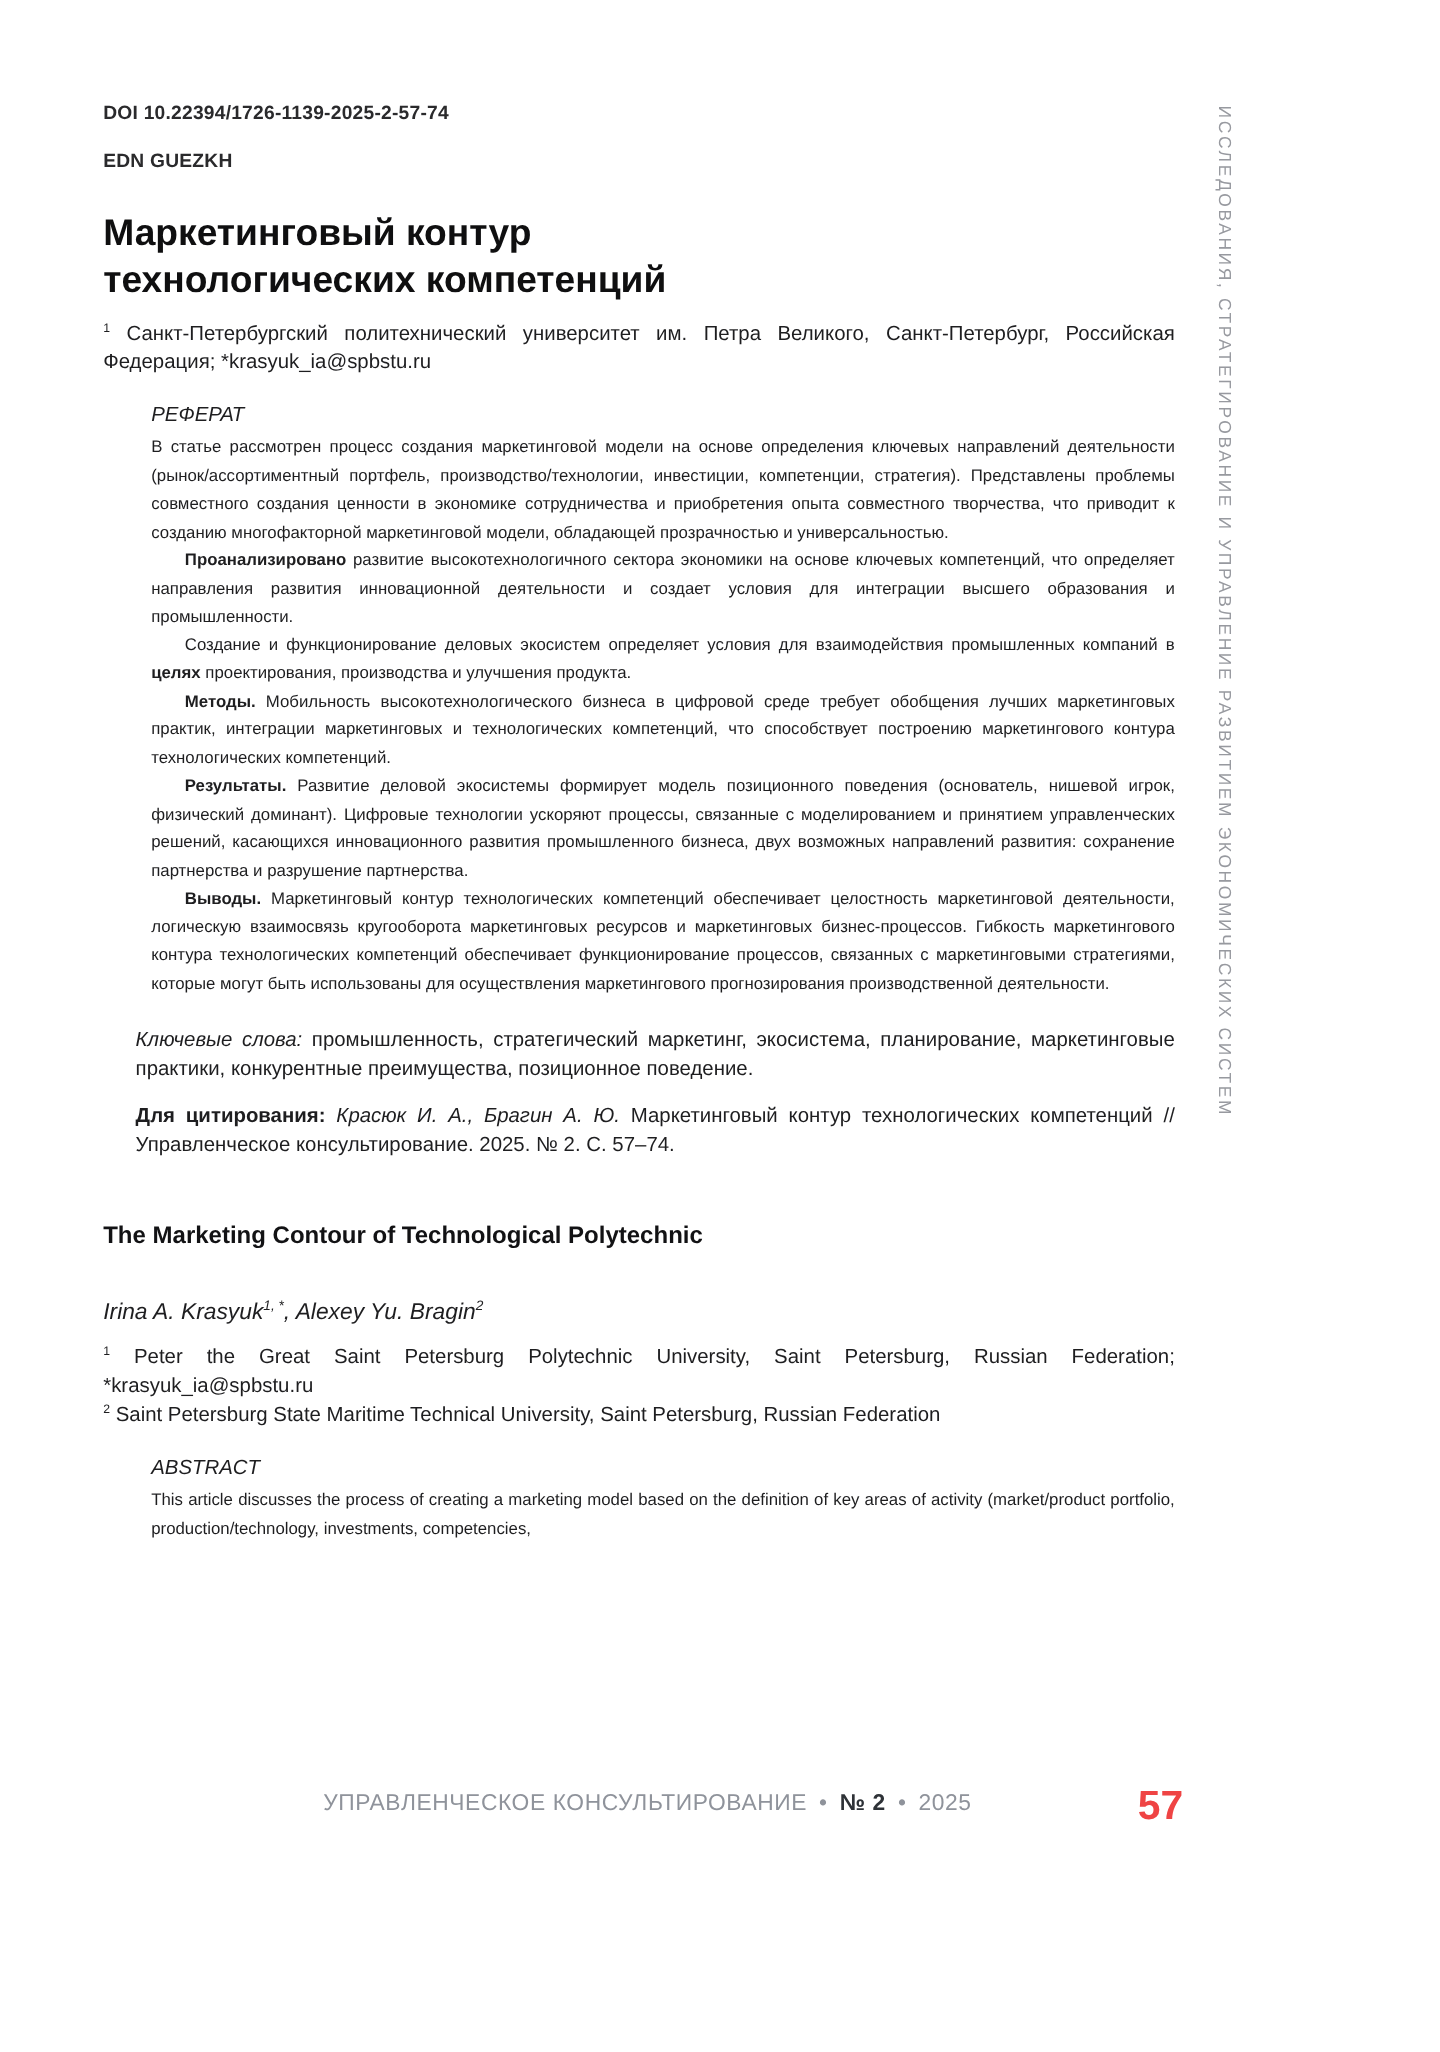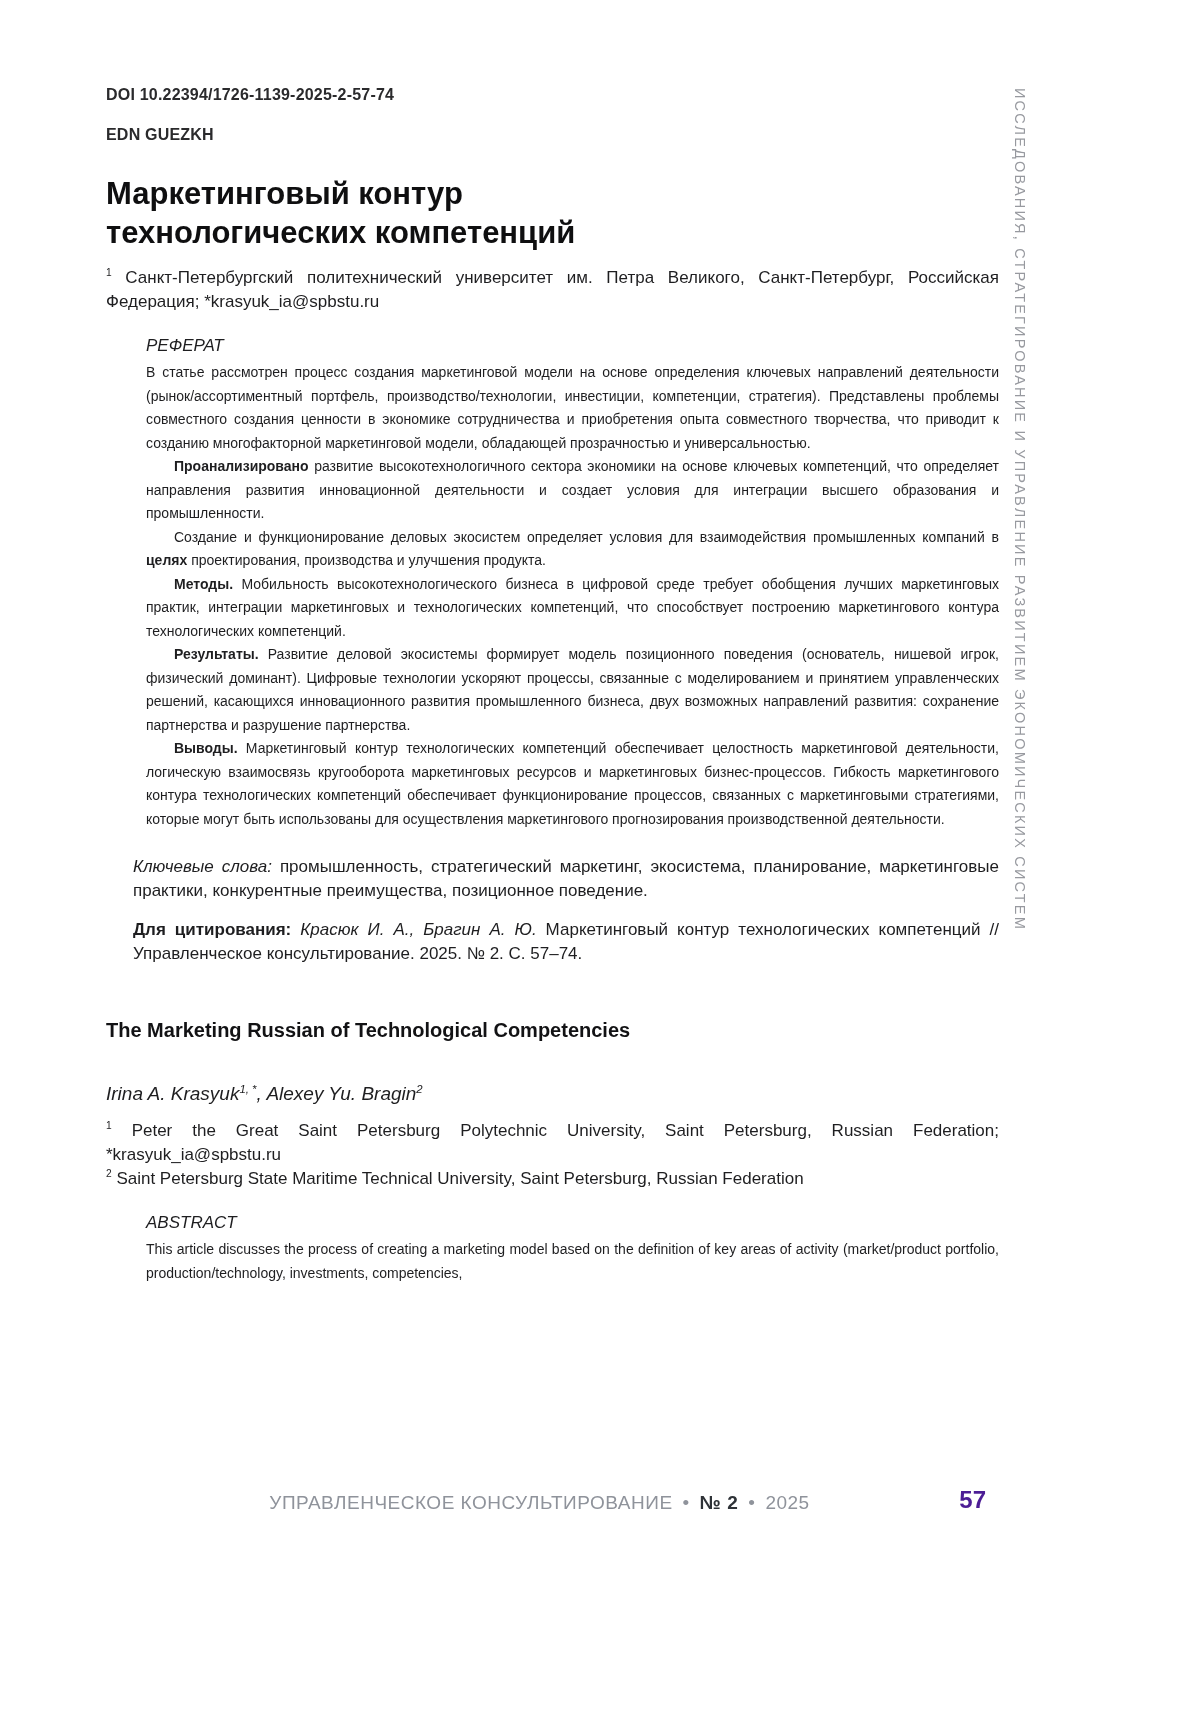--- a/index.html
+++ b/index.html
@@ -8,21 +8,21 @@
     position:relative;
     width:1200px;
     height:1710px;
     background:#ffffff;
     font-family:"Liberation Sans","DejaVu Sans",sans-serif;
     color:#1e1e20;
     overflow:hidden;
   }
   .content {
     position:absolute;
-    left:106px;
+    left:86px;
     top:86px;
     width:893px;
   }
   .doi, .edn {
     font-size:16px;
     font-weight:700;
     letter-spacing:.2px;
     color:#2a2a2c;
   }
   .edn { margin-top:22px; }
@@ -111,23 +111,23 @@
     gap:10px;
     font-size:19px;
     letter-spacing:.5px;
     color:#8f939b;
   }
   .f-issue { font-weight:700; color:#2e3237; }
   .f-page {
     position:absolute;
     right:0;
     top:-6px;
-    font-size:24px;
+    font-size:34px;
     font-weight:700;
-    color:#4c1d95;
+    color:#ef4444;
   }
   b { font-weight:700; }
   i { font-style:italic; }
 </style>
 </head>
 <body>
 
 <div class="page">
 
   <div class="side-label">ИССЛЕДОВАНИЯ, СТРАТЕГИРОВАНИЕ И УПРАВЛЕНИЕ РАЗВИТИЕМ ЭКОНОМИЧЕСКИХ СИСТЕМ</div>
@@ -160,21 +160,21 @@
 
       <p class="abs-p indent"><span></span><b>Результаты.</b><span> Развитие деловой экосистемы формирует модель позиционного поведения (основатель, нишевой игрок, физический доминант). Цифровые технологии ускоряют процессы, связанные с моделированием и принятием управленческих решений, касающихся инновационного развития промышленного бизнеса, двух возможных направлений развития: сохранение партнерства и разрушение партнерства.</span></p>
 
       <p class="abs-p indent"><span></span><b>Выводы.</b><span> Маркетинговый контур технологических компетенций обеспечивает целостность маркетинговой деятельности, логическую взаимосвязь кругооборота маркетинговых ресурсов и маркетинговых бизнес-процессов. Гибкость маркетингового контура технологических компетенций обеспечивает функционирование процессов, связанных с маркетинговыми стратегиями, которые могут быть использованы для осуществления маркетингового прогнозирования производственной деятельности.</span></p>
     </section>
 
     <p class="keywords"><i>Ключевые слова:</i><span> промышленность, стратегический маркетинг, экосистема, планирование, маркетинговые практики, конкурентные преимущества, позиционное поведение.</span></p>
 
     <p class="citation"><b>Для цитирования:</b><i> Красюк И. А., Брагин А. Ю.</i><span> Маркетинговый контур технологических компетенций // Управленческое консультирование. 2025. № 2. С. 57–74.</span></p>
 
-    <h2 class="title-en">The Marketing Russian of Technological Competencies</h2>
+    <h2 class="title-en">The Marketing Contour of Technological Polytechnic</h2>
 
     <p class="authors-en"><span>Irina A. Krasyuk</span><sup>1, *</sup><span>, </span><span>Alexey Yu. Bragin</span><sup>2</sup></p>
 
     <div class="affil-group">
       <p class="affil"><sup>1</sup><span> Peter the Great Saint Petersburg Polytechnic University, Saint Petersburg, Russian Federation; *krasyuk_ia@spbstu.ru</span></p>
       <p class="affil"><sup>2</sup><span> Saint Petersburg State Maritime Technical University, Saint Petersburg, Russian Federation</span></p>
     </div>
 
     <section class="abstract-block">
       <p class="abstract-heading">ABSTRACT</p>

